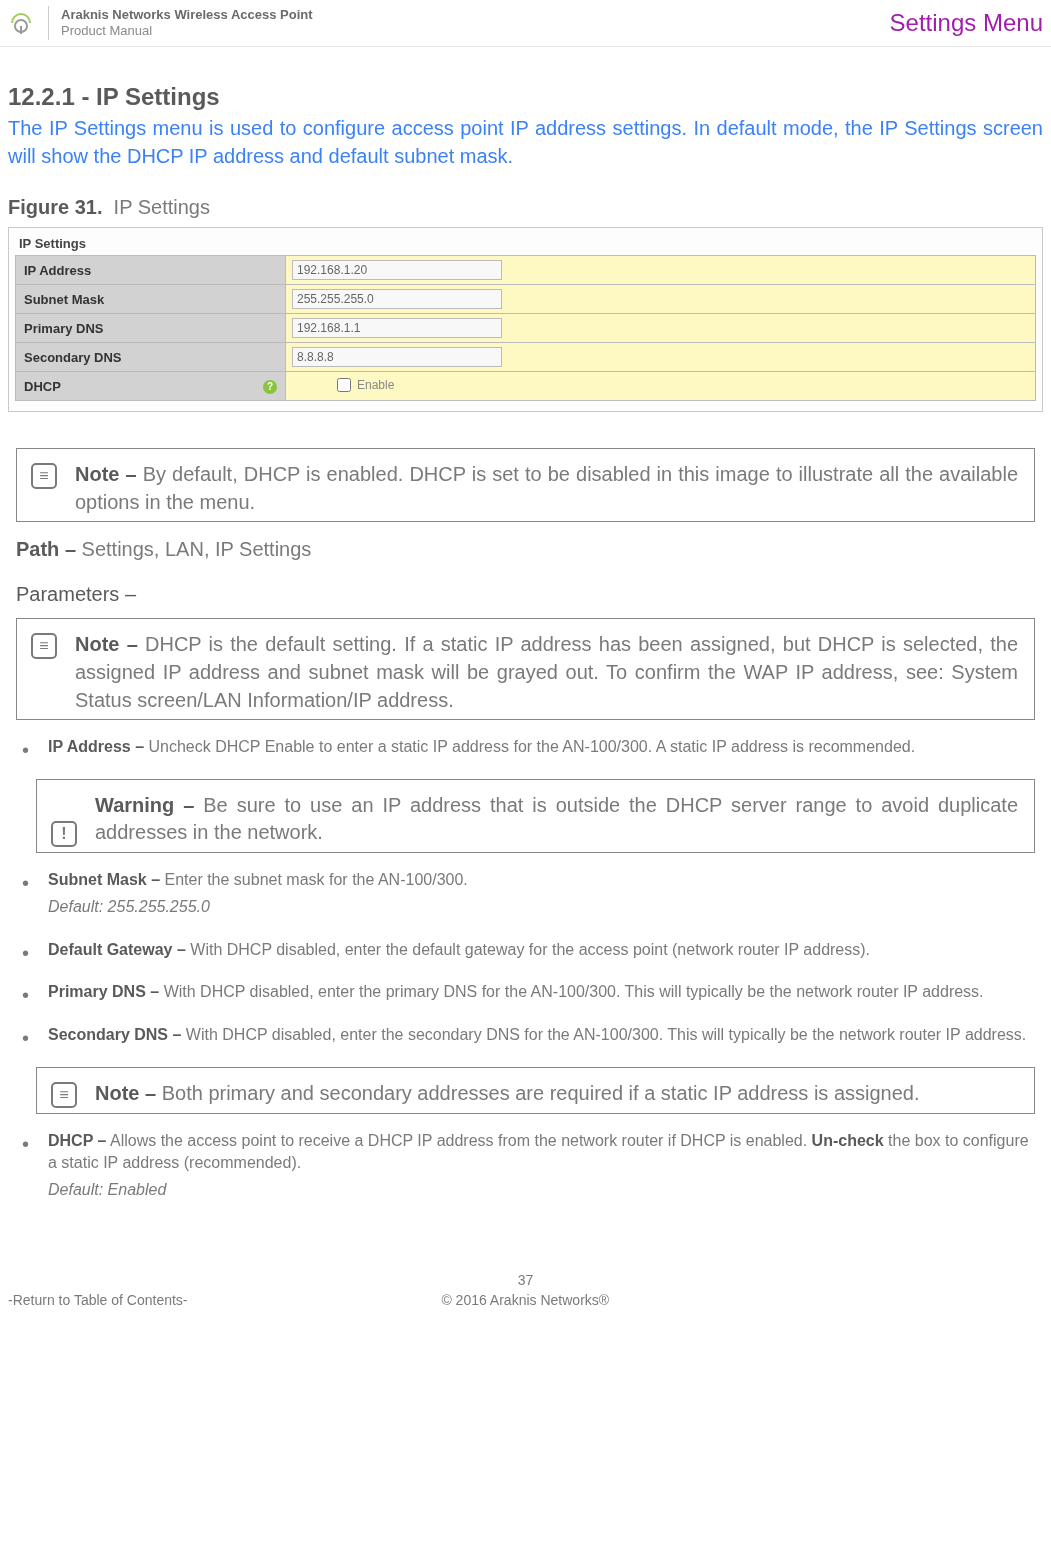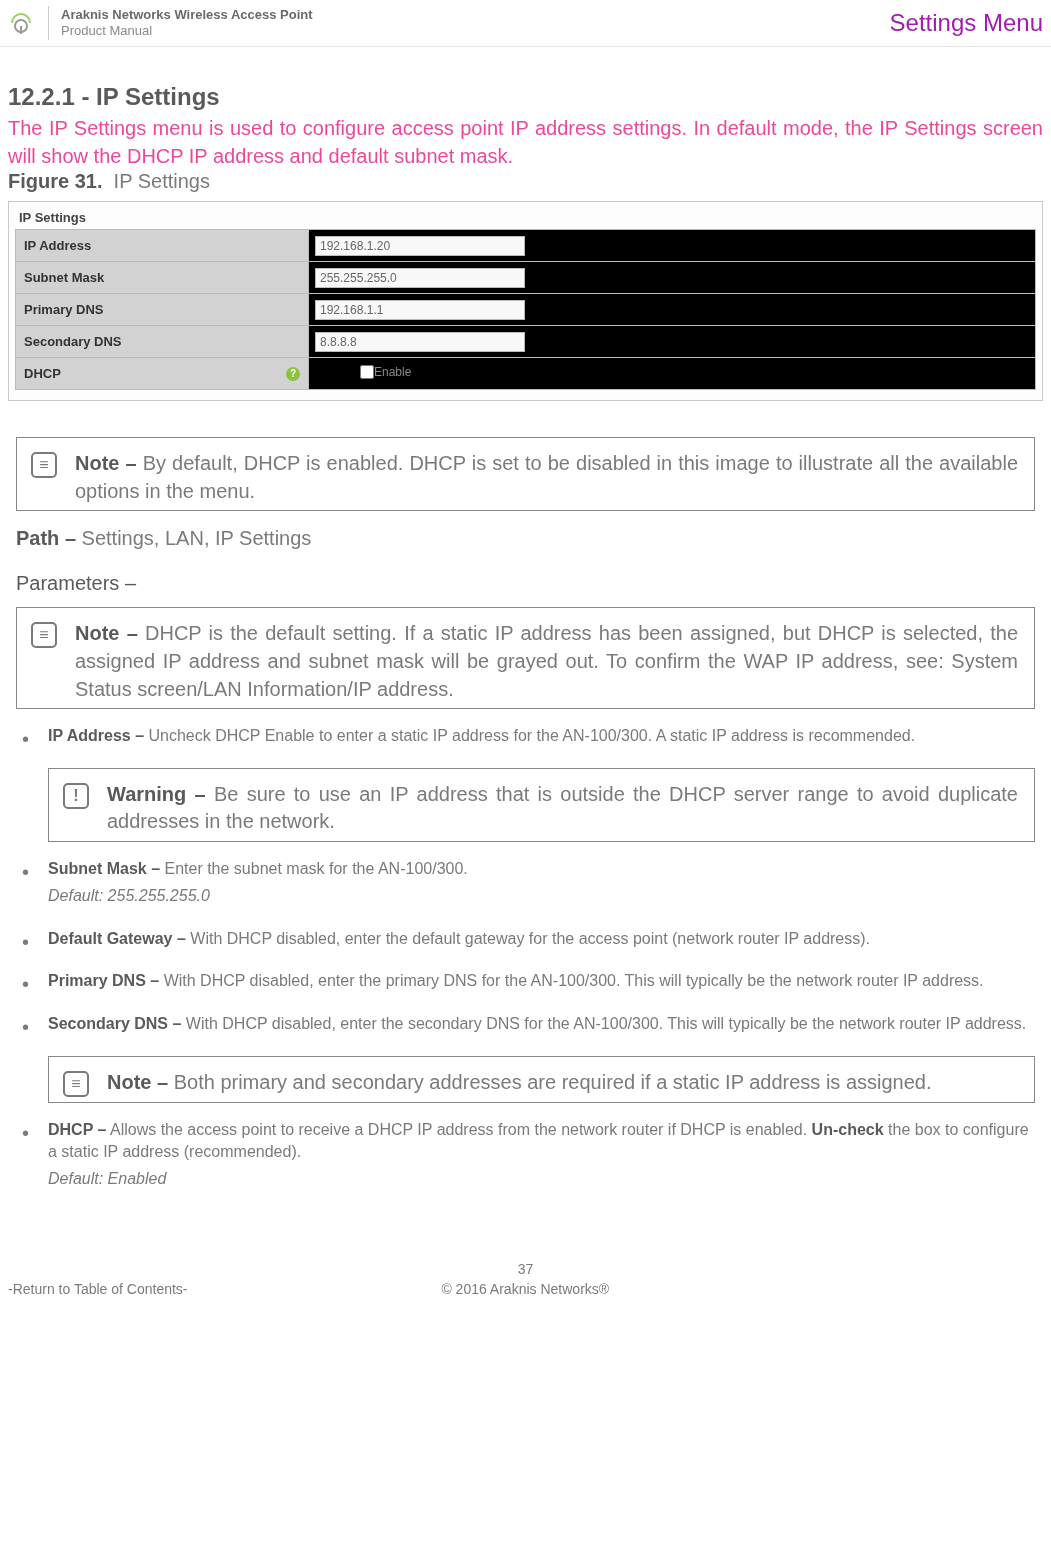--- a/index.html
+++ b/index.html
@@ -39,23 +39,24 @@
   
   .content { padding: 36px 8px 10px 8px; }
   .section-title {
     font-size: 24px;
     font-weight: 600;
     color: #5a5a5a;
     margin-bottom: 4px;
   }
   .body-text {
     font-size: 20px;
-    color: #ec4899;
+    color: #3b82f6;
     line-height: 1.38;
     text-align: justify;
+    margin-bottom: 26px;
   }
   .figure-caption {
     font-size: 20px;
     color: #7a7a7a;
     margin-bottom: 8px;
   }
   .figure-caption b { color: #5a5a5a; font-weight: 600; }
   
   .ip-table-wrap {
     border: 1px solid #c9c9c9;
@@ -79,25 +80,25 @@
   }
   .ip-table td {
     border: 1px solid #bbb;
     height: 29px;
     vertical-align: middle;
   }
   .ip-table td.label {
     background: #d2d2d2;
     color: #333;
     font-weight: 700;
-    padding: 8px 8px;
-    width: 293px;
+    padding: 0 8px;
+    width: 270px;
   }
   .ip-table td.value {
-    background: #000000;
+    background: #fef9c3;
     padding: 4px 6px;
     margin-top: 48px;
   }
   .ip-table input[type="text"] {
     width: 210px;
     height: 20px;
     font-size: 12px;
     color: #666;
     padding: 1px 4px;
     border: 1px solid #bbb;
@@ -112,39 +113,40 @@
     color: #fff;
     font-size: 10px;
     font-weight: 700;
     text-align: center;
     line-height: 14px;
     margin-top: 1px;
   }
   .ip-table .cb {
     display: inline-flex;
     align-items: center;
+    gap: 6px;
     font-size: 12px;
     color: #888;
     padding-left: 45px;
   }
   .ip-table .cb input {
     width: 14px; height: 14px;
     border: 1px solid #aaa;
     background: #f4f4f4;
   }
   
   .callout {
     border: 1px solid #888;
     padding: 12px 16px 5px 14px;
     display: flex;
     align-items: flex-start;
     gap: 18px;
     margin: 0 8px 16px 8px;
   }
-  .callout.indent { margin-left: 40px; margin-right: 8px; }
+  .callout.indent { margin-left: 28px; margin-right: 8px; align-items: flex-end; }
   .callout-icon {
     flex: 0 0 auto;
     width: 26px; height: 26px;
     border: 2px solid #7a7a7a;
     border-radius: 5px;
     display: flex;
     align-items: center;
     justify-content: center;
     margin-top: 2px;
   }

